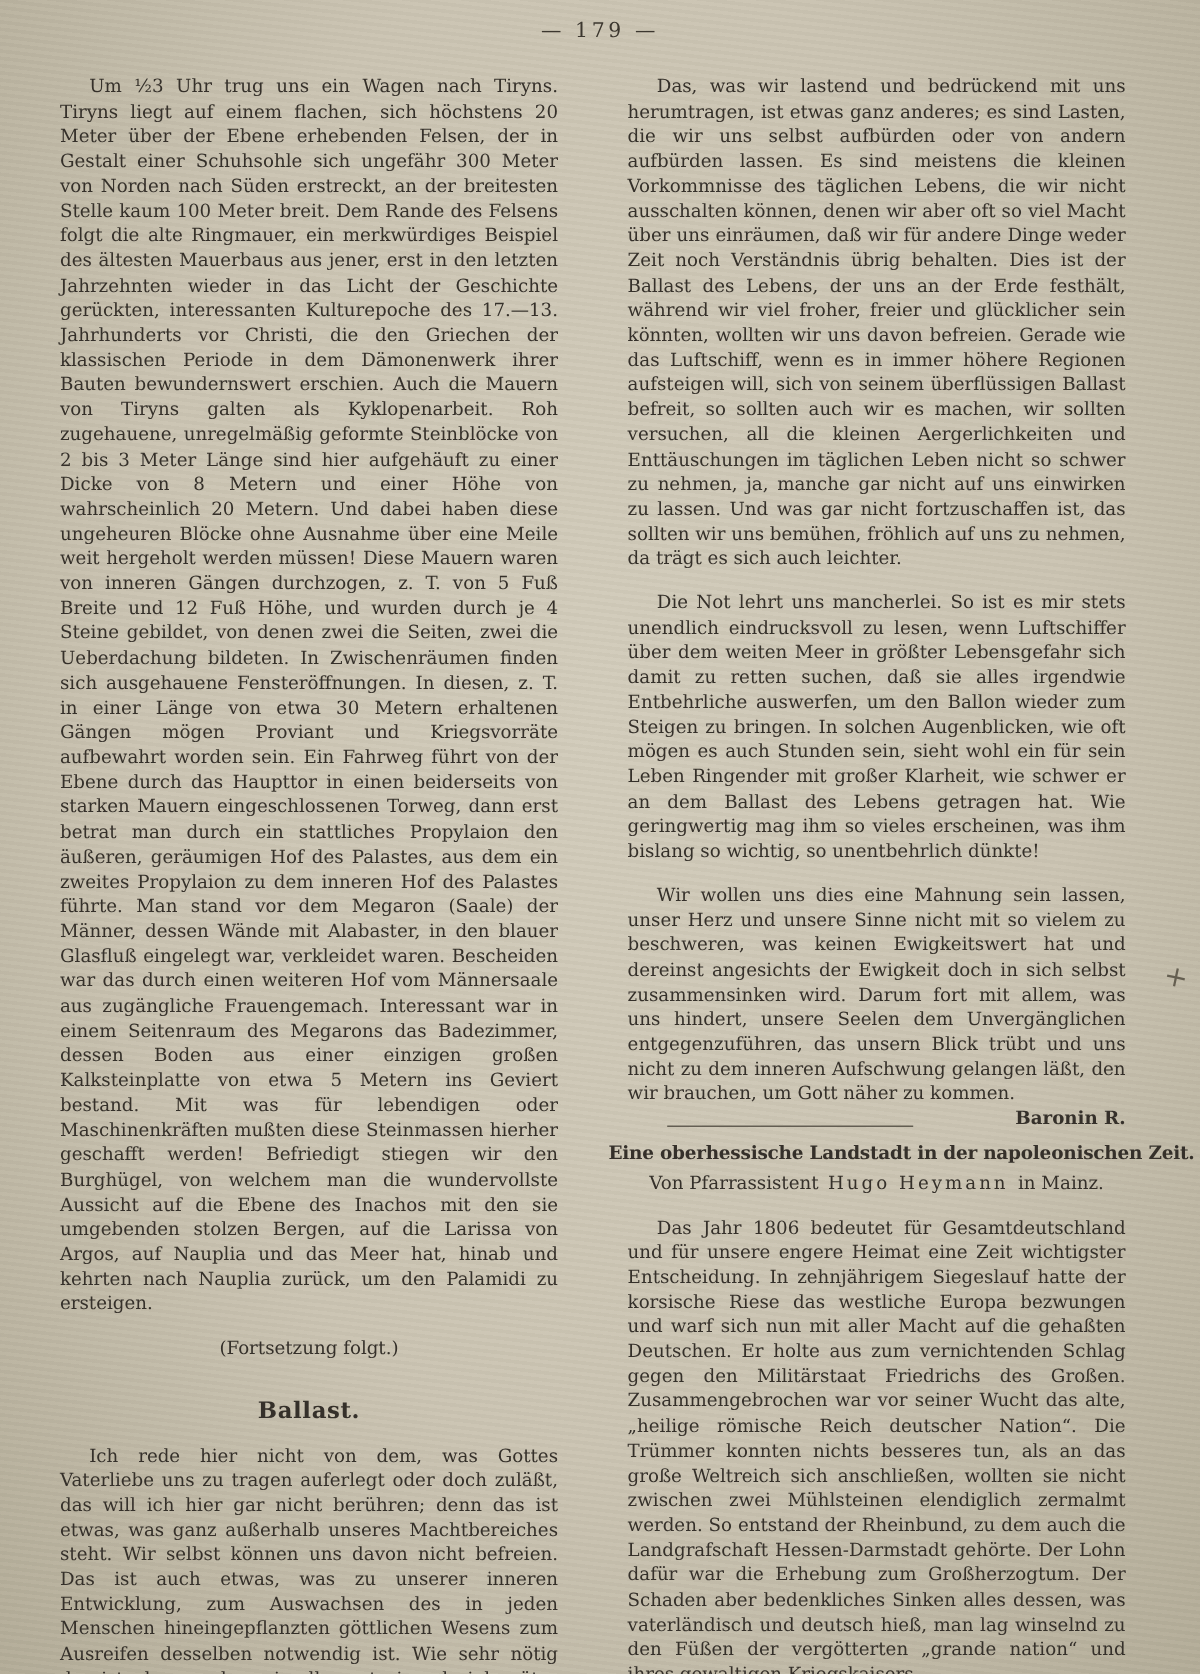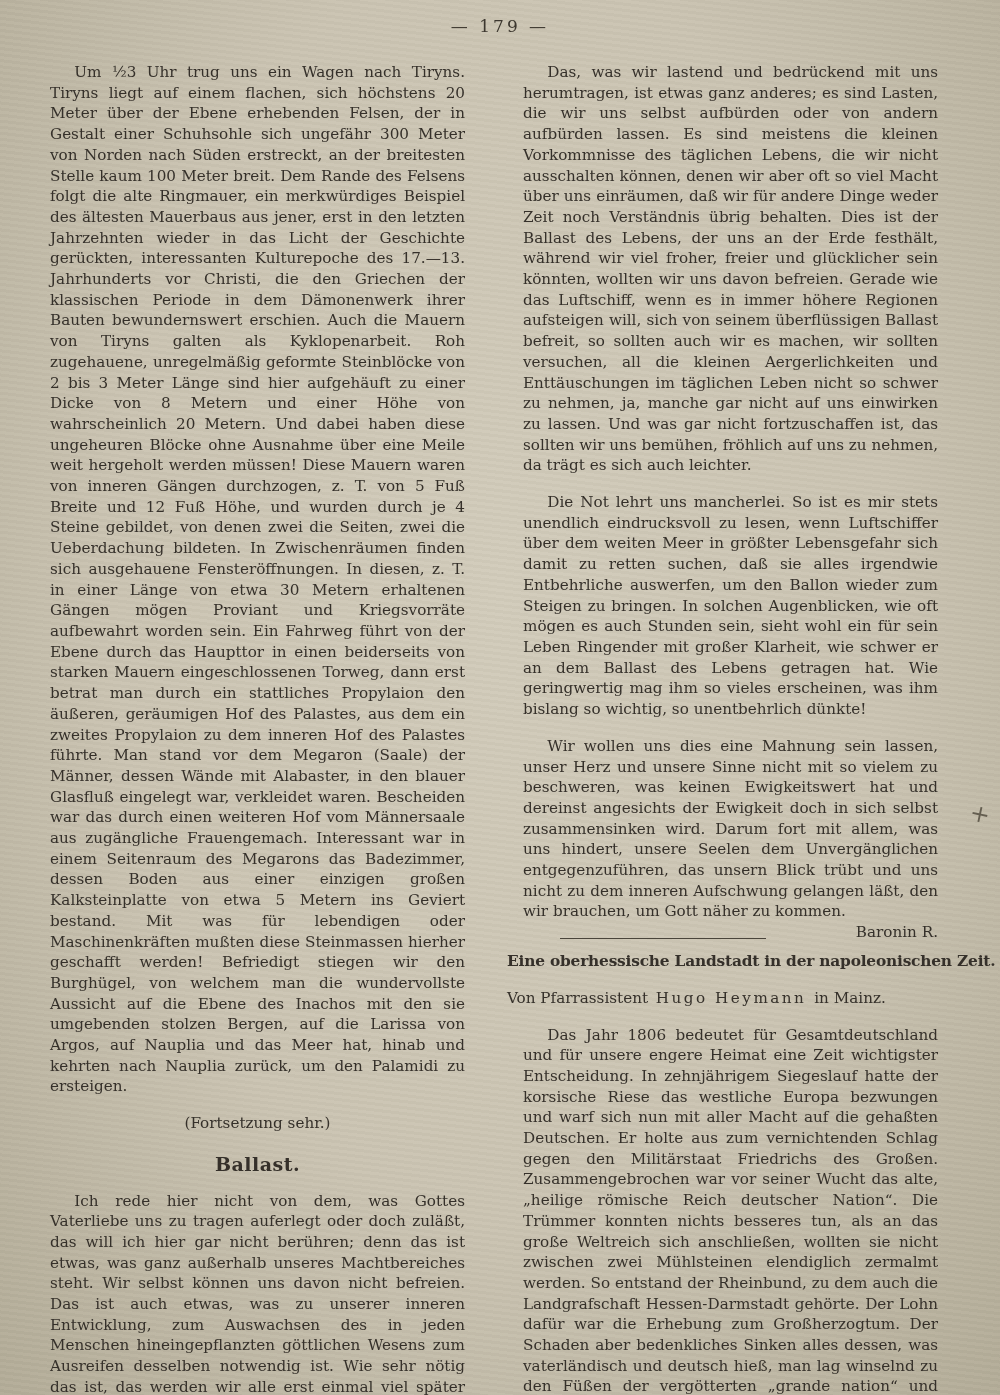--- a/index.html
+++ b/index.html
@@ -38,55 +38,56 @@
     font-size:15.2px;
     line-height:20.7px;
     text-align:justify;
     hyphens:auto;
   }
   .para{margin:16px;}
   .indent{text-indent:1.6em;}
   .center{text-align:center;text-indent:0;}
   .note{margin:6px 0 4px;}
   .section-title{
-    margin:20px 0 8px;
+    margin:32px 0 8px;
     text-align:center;
     font-size:19px;
     font-weight:bold;
     letter-spacing:.5px;
   }
   .rule{
     border:0;border-top:1.6px solid var(--rule);
     width:46%;
     margin:13px auto 9px;
   }
   .article-title{
     margin:12px 0 4px;
     text-align:right;
     font-size:15.4px;
     font-weight:bold;
     letter-spacing:-.2px;
     white-space:nowrap;
   }
   .byline{
-    margin:16px 0 8px;
-    text-align:left;
+    margin:4px 0 8px;
+    text-align:center;
     text-indent:0;
   }
   .sperr-name{letter-spacing:2.5px;padding:0 3px;}
   .subsection-title{
     margin:10px 0 6px;
     text-align:center;
     font-size:15.2px;
     font-weight:normal;
     letter-spacing:2.2px;
   }
   .sig{
     float:right;
     padding-left:12px;
+    font-weight:bold;
   }
   .margin-cross{
     position:absolute;
     right:10px;top:800px;
     font-size:24px;
     color:#554f42;
     opacity:.85;
     transform:rotate(12deg);
   }
 </style>
@@ -95,21 +96,21 @@
 
 <div class="page">
 
   <div class="page-number">— 179 —</div>
 
   <div class="cols">
 
     <div class="col">
       <p class="para indent">Um ½3 Uhr trug uns ein Wagen nach Tiryns. Tiryns liegt auf einem flachen, sich höchstens 20 Meter über der Ebene erhebenden Felsen, der in Gestalt einer Schuhsohle sich ungefähr 300 Meter von Norden nach Süden erstreckt, an der breitesten Stelle kaum 100 Meter breit. Dem Rande des Felsens folgt die alte Ringmauer, ein merkwürdiges Beispiel des ältesten Mauerbaus aus jener, erst in den letzten Jahrzehnten wieder in das Licht der Geschichte gerückten, interessanten Kulturepoche des 17.—13. Jahrhunderts vor Christi, die den Griechen der klassischen Periode in dem Dämonenwerk ihrer Bauten bewundernswert erschien. Auch die Mauern von Tiryns galten als Kyklopenarbeit. Roh zugehauene, unregelmäßig geformte Steinblöcke von 2 bis 3 Meter Länge sind hier aufgehäuft zu einer Dicke von 8 Metern und einer Höhe von wahrscheinlich 20 Metern. Und dabei haben diese ungeheuren Blöcke ohne Ausnahme über eine Meile weit hergeholt werden müssen! Diese Mauern waren von inneren Gängen durchzogen, z. T. von 5 Fuß Breite und 12 Fuß Höhe, und wurden durch je 4 Steine gebildet, von denen zwei die Seiten, zwei die Ueberdachung bildeten. In Zwischenräumen finden sich ausgehauene Fensteröffnungen. In diesen, z. T. in einer Länge von etwa 30 Metern erhaltenen Gängen mögen Proviant und Kriegsvorräte aufbewahrt worden sein. Ein Fahrweg führt von der Ebene durch das Haupttor in einen beiderseits von starken Mauern eingeschlossenen Torweg, dann erst betrat man durch ein stattliches Propylaion den äußeren, geräumigen Hof des Palastes, aus dem ein zweites Propylaion zu dem inneren Hof des Palastes führte. Man stand vor dem Megaron (Saale) der Männer, dessen Wände mit Alabaster, in den blauer Glasfluß eingelegt war, verkleidet waren. Bescheiden war das durch einen weiteren Hof vom Männersaale aus zugängliche Frauengemach. Interessant war in einem Seitenraum des Megarons das Badezimmer, dessen Boden aus einer einzigen großen Kalksteinplatte von etwa 5 Metern ins Geviert bestand. Mit was für lebendigen oder Maschinenkräften mußten diese Steinmassen hierher geschafft werden! Befriedigt stiegen wir den Burghügel, von welchem man die wundervollste Aussicht auf die Ebene des Inachos mit den sie umgebenden stolzen Bergen, auf die Larissa von Argos, auf Nauplia und das Meer hat, hinab und kehrten nach Nauplia zurück, um den Palamidi zu ersteigen.</p>
 
-      <p class="para center note">(Fortsetzung sehr.)</p>
+      <p class="para center note">(Fortsetzung folgt.)</p>
 
       <h2 class="section-title">Ballast.</h2>
 
 
       <p class="para indent">Ich rede hier nicht von dem, was Gottes Vaterliebe uns zu tragen auferlegt oder doch zuläßt, das will ich hier gar nicht berühren; denn das ist etwas, was ganz außerhalb unseres Machtbereiches steht. Wir selbst können uns davon nicht befreien. Das ist auch etwas, was zu unserer inneren Entwicklung, zum Auswachsen des in jeden Menschen hineingepflanzten göttlichen Wesens zum Ausreifen desselben notwendig ist. Wie sehr nötig das ist, das werden wir alle erst einmal viel später erkennen, wenn wir gelernt haben werden, die Wahrheit vom Schein zu unterscheiden, in einer Sphäre, die mit dem irdischen Empfinden nichts mehr zu tun haben wird.</p>
     </div>
 
     <div class="col">
       <p class="para indent">Das, was wir lastend und bedrückend mit uns herumtragen, ist etwas ganz anderes; es sind Lasten, die wir uns selbst aufbürden oder von andern aufbürden lassen. Es sind meistens die kleinen Vorkommnisse des täglichen Lebens, die wir nicht ausschalten können, denen wir aber oft so viel Macht über uns einräumen, daß wir für andere Dinge weder Zeit noch Verständnis übrig behalten. Dies ist der Ballast des Lebens, der uns an der Erde festhält, während wir viel froher, freier und glücklicher sein könnten, wollten wir uns davon befreien. Gerade wie das Luftschiff, wenn es in immer höhere Regionen aufsteigen will, sich von seinem überflüssigen Ballast befreit, so sollten auch wir es machen, wir sollten versuchen, all die kleinen Aergerlichkeiten und Enttäuschungen im täglichen Leben nicht so schwer zu nehmen, ja, manche gar nicht auf uns einwirken zu lassen. Und was gar nicht fortzuschaffen ist, das sollten wir uns bemühen, fröhlich auf uns zu nehmen, da trägt es sich auch leichter.</p>
 

